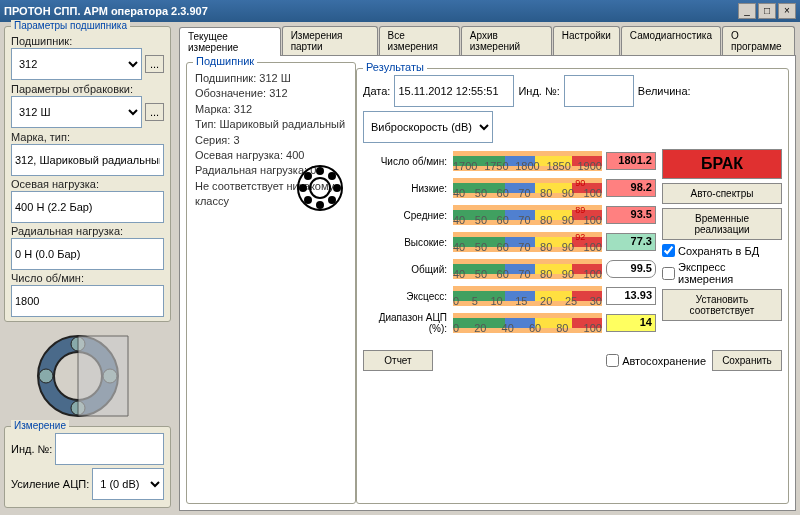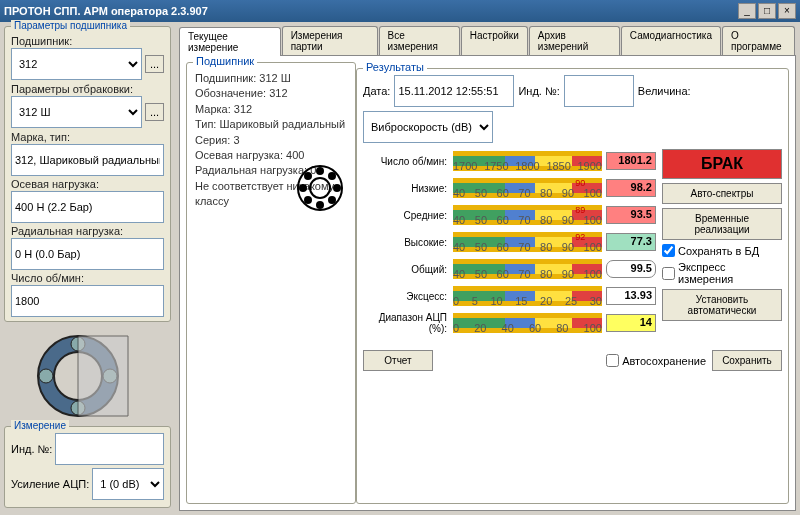--- a/index.html
+++ b/index.html
@@ -25,21 +25,21 @@
 .bearing-info p { color: #333; line-height: 1.4; }
 .bearing-icon { position: absolute; right: 10px; top: 100px; }
 .results { border: 1px solid #a0a090; border-radius: 3px; padding: 6px; position: relative; margin-top: 6px; flex: 1; }
 .results .gt { position: absolute; top: -8px; left: 6px; background: #fff; padding: 0 3px; color: #0046aa; }
 .res-header { display: flex; gap: 4px; align-items: center; margin-bottom: 6px; flex-wrap: wrap; }
 .res-header .inp { width: auto; }
 .res-body { display: flex; gap: 6px; }
 .bars { flex: 1; }
 .bar-row { display: flex; align-items: center; margin-bottom: 3px; height: 24px; }
 .bar-label { width: 90px; text-align: right; padding-right: 6px; font-size: 10px; }
-.bar-track { flex: 1; position: relative; height: 20px; background: #eab308; }
+.bar-track { flex: 1; position: relative; height: 20px; background: #fdba74; }
 .bar-track .seg { position: absolute; top: 5px; height: 10px; }
 .bar-scale { position: absolute; bottom: -1px; left: 0; right: 0; display: flex; justify-content: space-between; font-size: 8px; color: #555; }
 .bar-marker { position: absolute; top: 0; font-size: 9px; color: #c00; }
 .bar-val { width: 50px; height: 18px; border: 1px solid #888; text-align: right; padding: 1px 3px; margin-left: 4px; font-size: 11px; font-weight: bold; }
 .side-btns { width: 120px; display: flex; flex-direction: column; gap: 4px; }
 .big-status { height: 30px; background: #e03030; color: #000; font-size: 16px; font-weight: bold; display: flex; align-items: center; justify-content: center; border: 1px solid #888; }
 .btn { border: 1px solid #888; background: #ece9d8; padding: 4px; cursor: pointer; font-size: 10px; text-align: center; }
 .chk { display: flex; align-items: center; gap: 3px; font-size: 10px; }
 .footer { display: flex; justify-content: space-between; align-items: center; margin-top: 12px; }
 .img-box { flex: 1; display: flex; align-items: center; justify-content: center; }
@@ -114,22 +114,22 @@
           </button>
       </div>
     </div>
   </div>
 
   <div class="content">
     <div class="tabs" id="tabbar">
         <div class="tab active">Текущее измерение</div>
         <div class="tab">Измерения партии</div>
         <div class="tab">Все измерения</div>
+        <div class="tab">Архив измерений</div>
         <div class="tab">Настройки</div>
-        <div class="tab">Архив измерений</div>
         <div class="tab">Самодиагностика</div>
         <div class="tab">О программе</div>
       </div>
     <div class="pane">
       <div class="bearing-info">
         <span class="gt">Подшипник</span>
         <div id="bearing-lines">
             <p>Подшипник: 312 Ш</p>
             <p>Обозначение: 312</p>
             <p>Марка: 312</p>
@@ -304,21 +304,21 @@
             <button class="btn">Авто-спектры</button>
             <button class="btn">Временные реализации</button>
             <label class="chk">
                 <input type="checkbox" checked="" style="">
                 <span>Сохранять в БД</span>
               </label>
             <label class="chk">
                 <input type="checkbox" style="">
                 <span>Экспресс измерения</span>
               </label>
-            <button class="btn">Установить автоматически</button>
+            <button class="btn">Установить соответствует</button>
           </div>
         </div>
         <div class="footer">
           <button class="btn" style="width:70px">Отчет</button>
           <div style="display:flex;gap:6px;align-items:center">
             <label class="chk">
                 <input type="checkbox" style="">
                 <span>Автосохранение</span>
               </label>
             <button class="btn" style="width:70px">Сохранить</button>

